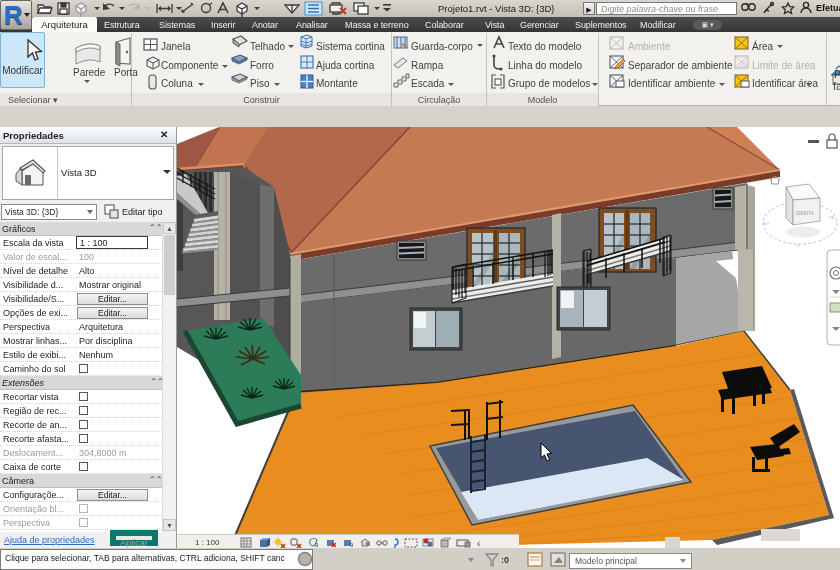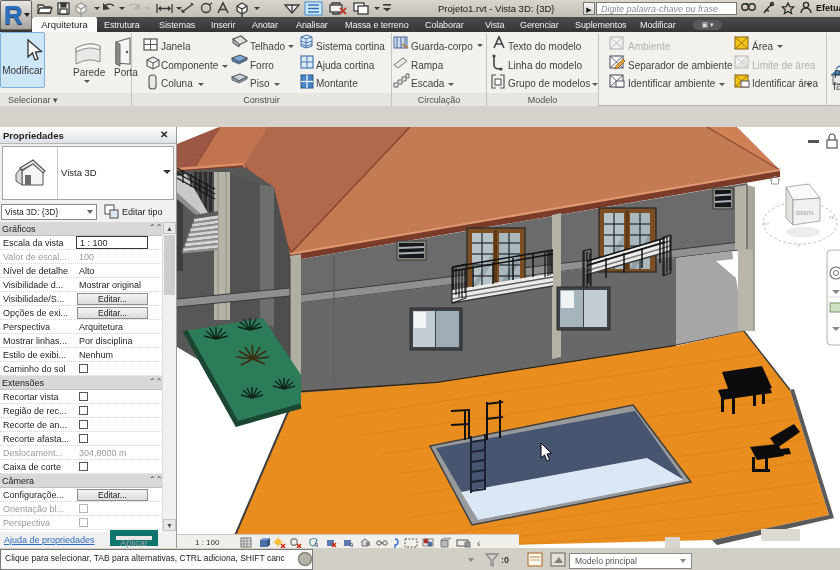--- a/index.html
+++ b/index.html
@@ -365,21 +365,21 @@
           <div class="v">Por disciplina</div>
         </div>
 <div class="prow" style="top:126px;">
           <div class="l">Estilo de exibi...</div>
           <div class="v">Nenhum</div>
         </div>
 <div class="prow" style="top:140px;">
           <div class="l">Caminho do sol</div>
           <div class="cb"></div>
         </div>
-<div class="phdr" style="top:154px;">
+<div class="phdr" style="top:154px;font-style:italic;">
           <div class="l">Extensões</div>
           <div class="ch">⌃⌃</div>
         </div>
 <div class="prow" style="top:168px;">
           <div class="l">Recortar vista</div>
           <div class="cb"></div>
         </div>
 <div class="prow" style="top:182px;">
           <div class="l">Região de rec...</div>
           <div class="cb"></div>

